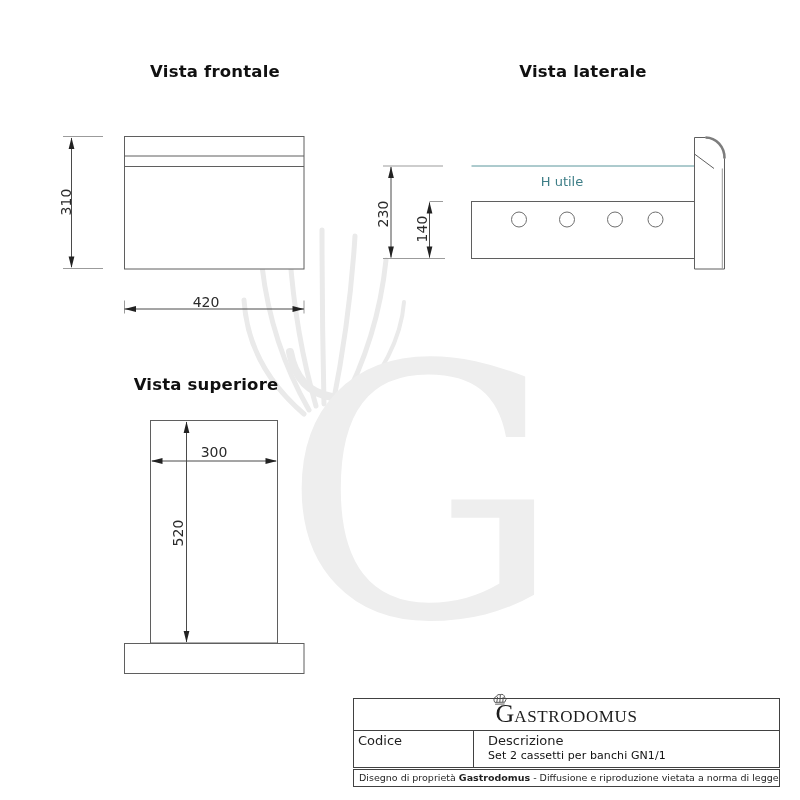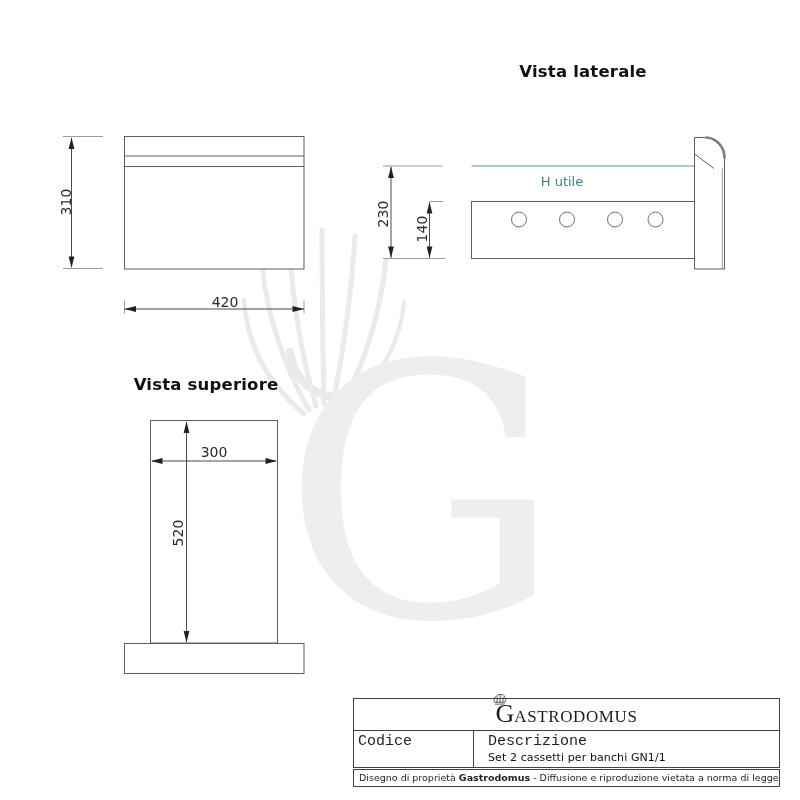--- a/index.html
+++ b/index.html
@@ -30,21 +30,21 @@
     height:32px;box-sizing:border-box;border-bottom:1px solid #414141;
     display:flex;align-items:flex-end;justify-content:center;padding-bottom:3px;
   }
   .tb-logo{position:relative;display:inline-block;font-family:"Liberation Serif",serif;color:#1c1c1c;white-space:nowrap;}
   .tb-logo .g{font-size:26px;line-height:20px;}
   .tb-logo .rest{font-size:17px;letter-spacing:0.6px;}
   .tb-logo .hat{position:absolute;left:-4px;top:-11px;}
   .tb-row2{display:flex;height:36px;box-sizing:border-box;}
   .tb-codice{width:120px;box-sizing:border-box;border-right:1px solid #414141;padding:2px 4px;}
   .tb-desc{flex:1;padding:2px 6px;margin-left:8px;}
-  .tb-label{font-size:15px;color:#1f1f1f;font-family:Liberation Mono, monospace;}
+  .tb-label{font-size:13px;color:#1f1f1f;}
   .tb-cval{font-size:12px;}
   .tb-dval{font-size:11px;color:#101010;margin-top:1px;letter-spacing:0.1px;}
   .tfooter{
     position:absolute;left:353px;top:769px;width:427px;height:18px;
     box-sizing:border-box;border:1px solid #414141;background:#fff;
     font-size:9.5px;line-height:16px;padding-left:5px;white-space:nowrap;overflow:hidden;
   }
   .tfooter b{font-weight:bold;}
 </style>
 </head>
@@ -115,25 +115,26 @@
     <g>
       <line x1="152" y1="461" x2="276" y2="461" stroke="#4a4a4a"></line>
       <polygon points="151,461 162.5,458.1 162.5,463.9" fill="#222"></polygon>
       <polygon points="277,461 265.5,458.1 265.5,463.9" fill="#222"></polygon>
       <line x1="186.5" y1="422" x2="186.5" y2="642" stroke="#4a4a4a"></line>
       <polygon points="186.5,421.5 183.6,433 189.4,433" fill="#222"></polygon>
       <polygon points="186.5,642.5 183.6,631 189.4,631" fill="#222"></polygon>
     </g>
   </svg>
 
+  <div class="vtitle" style="left:115px;top:62px;">Vista frontale</div>
   <div class="vtitle" style="left:483px;top:62px;">Vista laterale</div>
   <div class="vtitle" style="left:106px;top:375px;text-align:center;">Vista superiore</div>
 
   <div class="dim v" style="left:41px;top:194px;">310</div>
-  <div class="dim" style="left:200px;top:294px;">420</div>
+  <div class="dim" style="left:181px;top:294px;">420</div>
   <div class="hutile">H utile</div>
   <div class="dim v" style="left:358px;top:206px;">230</div>
   <div class="dim v" style="left:397px;top:221px;">140</div>
   <div class="dim" style="left:189px;top:444px;">300</div>
   <div class="dim v" style="left:153px;top:525px;">520</div>
 
   <div class="tblock">
     <div class="tb-logo-row">
       <span class="tb-logo">
         <svg class="hat" width="16" height="14" viewBox="0 0 16 14">

